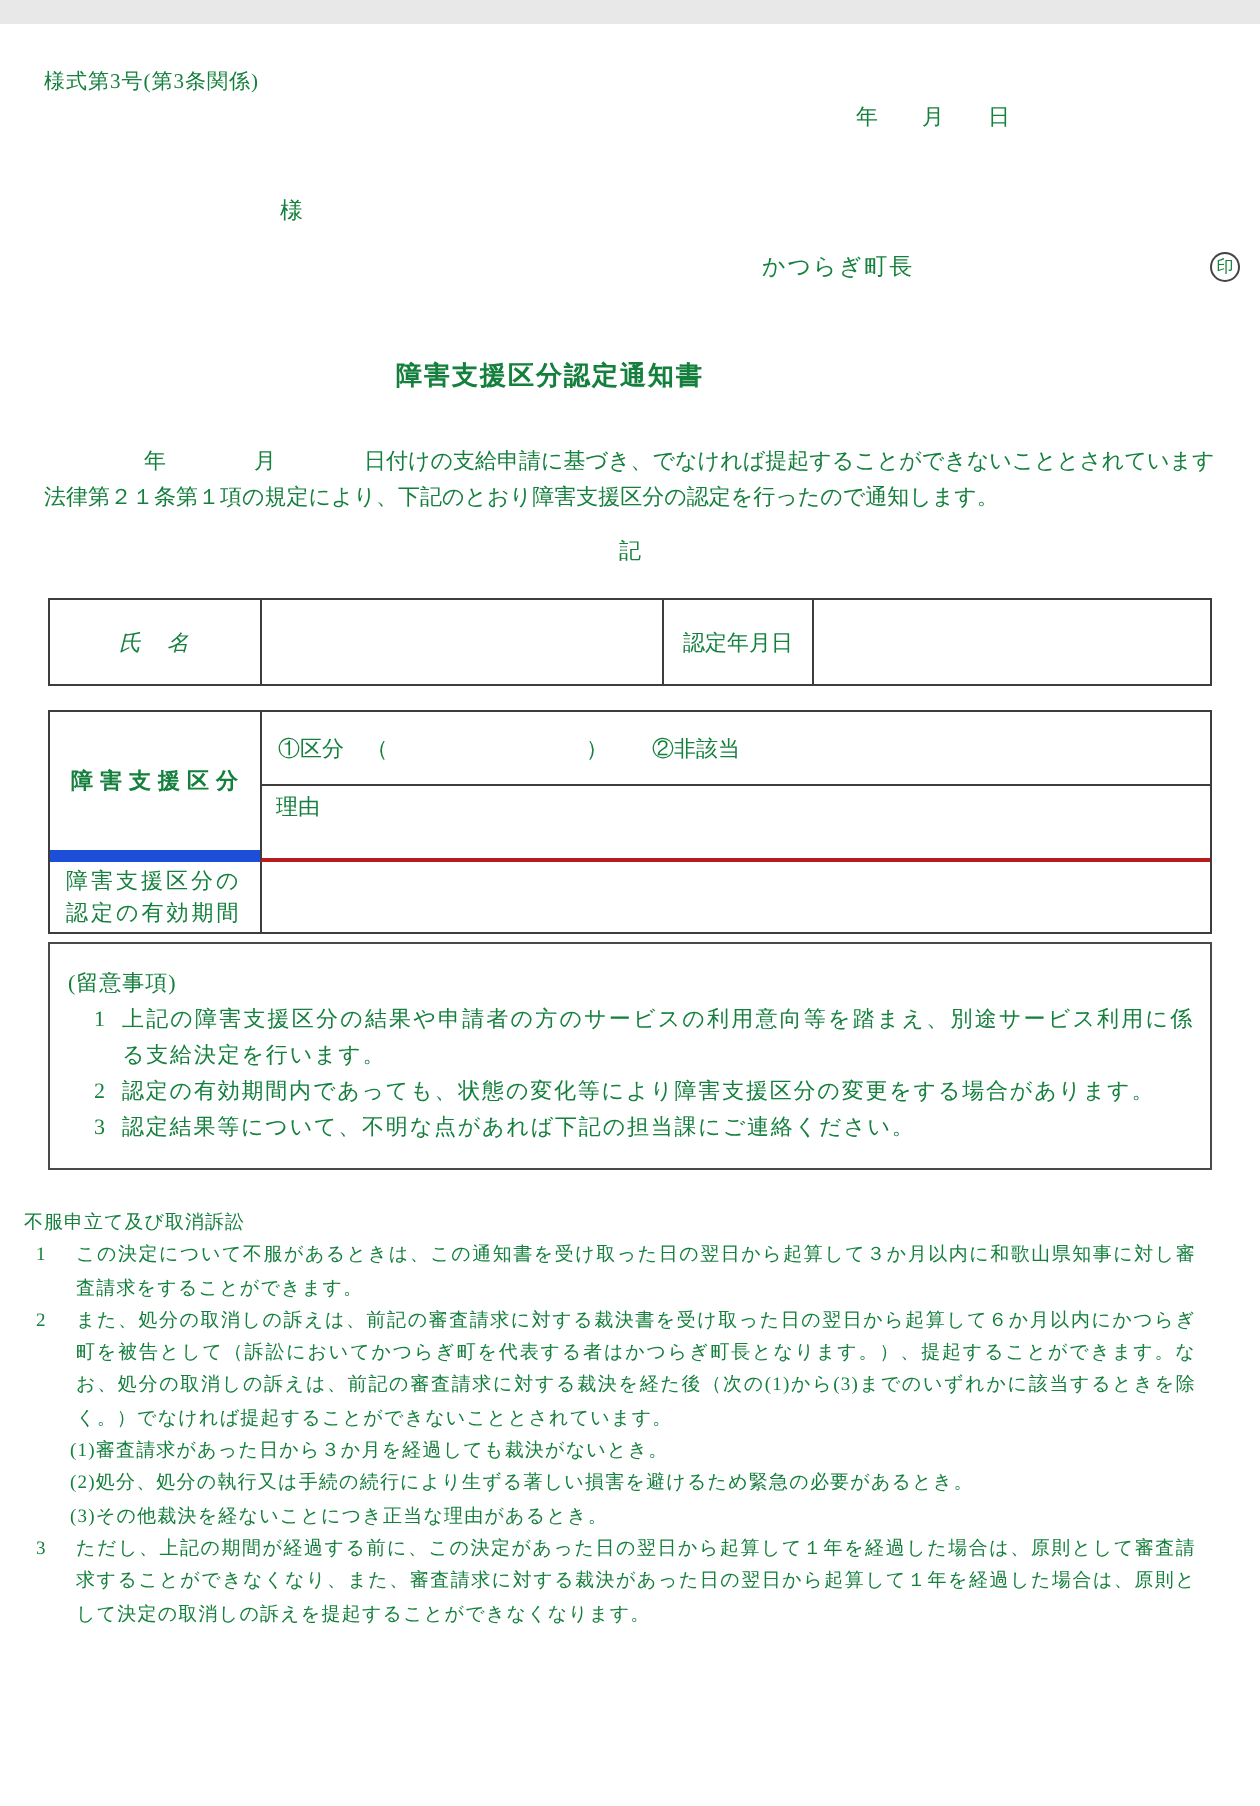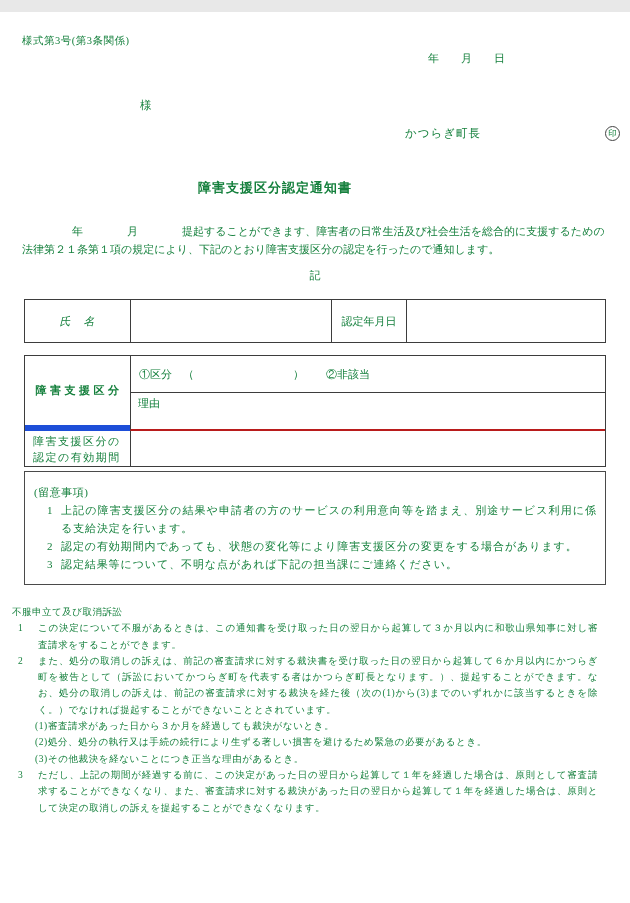--- a/index.html
+++ b/index.html
@@ -10,21 +10,21 @@
     background:#ffffff;
     font-family:"Liberation Serif","DejaVu Serif",serif;
     color:#15803d;
     overflow:hidden;
   }
   .abs{position:absolute;}
   .form-number{left:22px;top:22px;font-size:10.5px;letter-spacing:.5px;}
   .date-blank{left:428px;top:39px;font-size:11px;white-space:pre;}
   .addressee{left:140px;top:86px;font-size:11.5px;}
   .issuer-row{left:0;top:114px;width:630px;height:16px;font-size:11.5px;}
-  .issuer{position:absolute;left:405px;top:0;letter-spacing:1px;}
+  .issuer{position:absolute;left:381px;top:0;letter-spacing:1px;}
   .seal{
     position:absolute;left:605px;top:0;
     width:15px;height:15px;border:1px solid #444;border-radius:50%;
     display:flex;align-items:center;justify-content:center;
     font-size:8.5px;line-height:1;box-sizing:border-box;
   }
   .doc-title{left:0;top:167px;width:550px;text-align:center;font-size:13px;letter-spacing:1px;font-weight:bold;}
   .body-par{left:22px;top:210px;width:600px;font-size:11px;line-height:18px;}
   .body-line1{text-indent:50px;white-space:pre;}
   .body-line2{white-space:pre;}
@@ -78,21 +78,21 @@
   <div class="abs issuer-row">
     <span class="issuer">かつらぎ町長</span>
     <span class="seal">
       <span>印</span>
     </span>
   </div>
 
   <div class="abs doc-title">障害支援区分認定通知書</div>
 
   <div class="abs body-par">
-    <div class="body-line1">年　　　　月　　　　提起することができます、障害者の日常生活及び社会生活を総合的に支援するための</div>
+    <div class="body-line1">年　　　　月　　　　日付けの支給申請に基づき、でなければ提起することができないこととされています</div>
     <div class="body-line2">法律第２１条第１項の規定により、下記のとおり障害支援区分の認定を行ったので通知します。</div>
   </div>
 
   <div class="abs record-marker">記</div>
 
   <div class="abs tbl t1">
     <div class="cell lbl">氏　名</div>
     <div class="cell"></div>
     <div class="cell">認定年月日</div>
     <div class="cell"></div>

